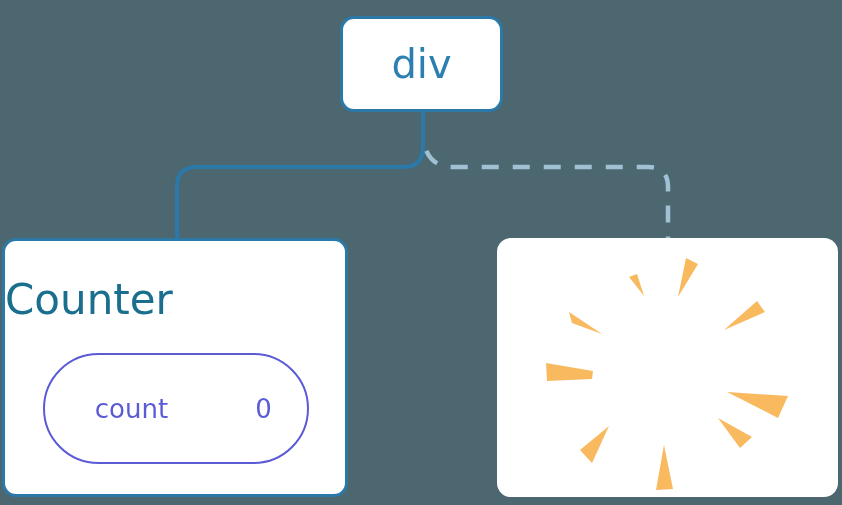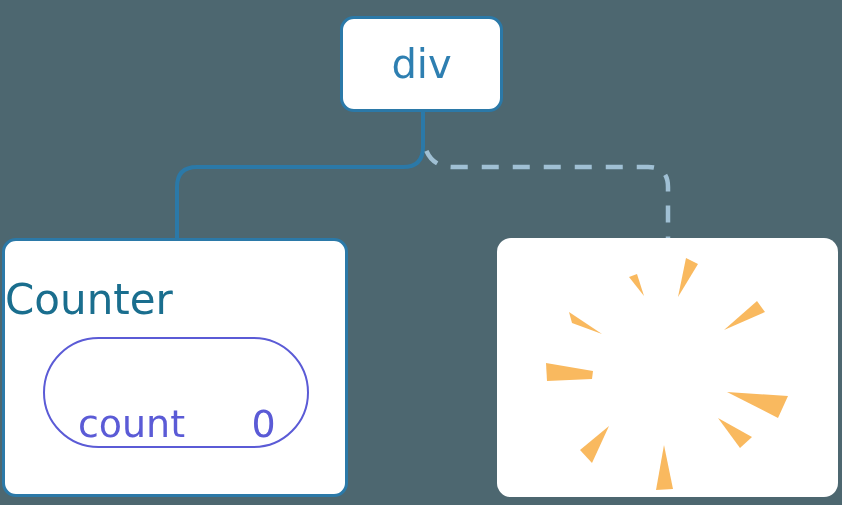--- a/index.html
+++ b/index.html
@@ -36,24 +36,24 @@
   }
   .node-counter{
     left:2px;top:238px;width:346px;height:259px;
     border:3px solid var(--node-border);
   }
   .counter-title{
     margin-top:36px;text-align:left;
     color:var(--counter-title);font-size:42px;line-height:1.1;
   }
   .state-pill{
-    position:absolute;left:38px;top:96px;width:266px;height:111px;
+    position:absolute;left:38px;top:112px;width:266px;height:111px;
     border:2.5px solid var(--state-accent);border-radius:56px;
-    display:flex;align-items:flex-end;color:var(--state-accent);
-    font-size:38px;
+    display:flex;align-items:center;color:var(--state-accent);
+    font-size:26px;
   }
   .pill-key{
     width:173px;display:flex;align-items:center;justify-content:center;
   }
   .pill-divider{width:0;border-left:2.5px solid var(--state-accent);}
   .pill-value{
     flex:1;display:flex;align-items:center;justify-content:center;
   }
   .node-removed{
     left:497px;top:238px;width:341px;height:259px;

